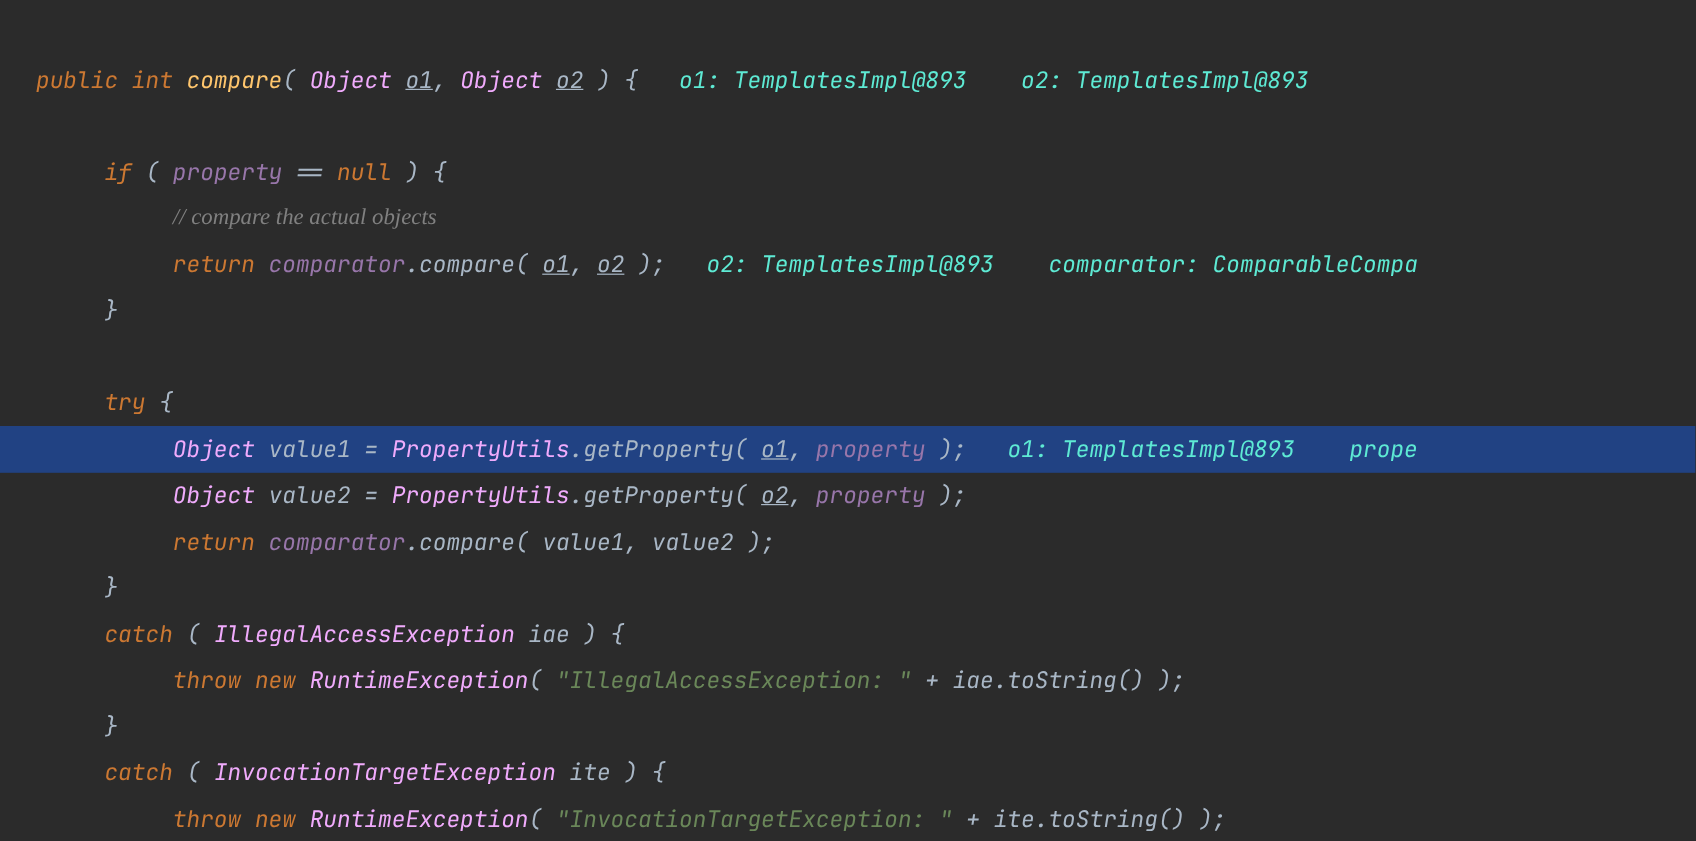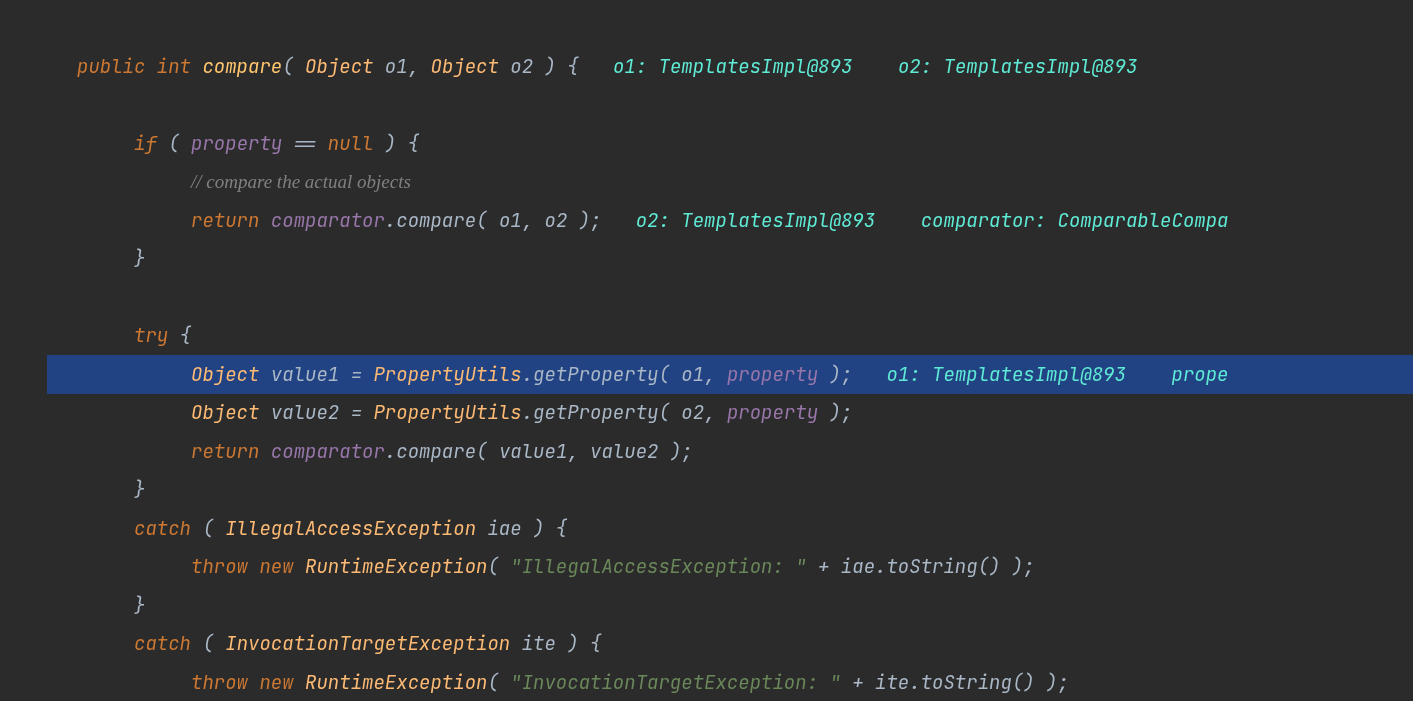--- a/index.html
+++ b/index.html
@@ -22,30 +22,29 @@
   .editor {
     padding-top: 28px;
     white-space: pre;
   }
   .line {
     height: 38.5px;
     display: flex;
     align-items: center;
     padding-left: 30px;
     position: relative;
-    margin-left: 47px;
   }
   .line.highlighted {
     background: #214283;
   }
   .kw { color: #cc7832; }
-  .type { color: #fdba74; }
+  .type { color: #f0abfc; }
   .method { color: #ffc66d; }
   .ident { color: #a9b7c6; }
-  .param { color: #a9b7c6; }
+  .param { color: #a9b7c6; text-decoration: underline; }
   .field { color: #9876aa; text-align: center; }
   .str { color: #6a8759; }
   .comment { color: #808080; font-family: Liberation Serif, serif; }
   .hint { color: #5eead4; font-style: italic; }
   .punc { color: #a9b7c6; }
   .op { color: #a9b7c6; }
   .italic-method { color: #a9b7c6; }
   pre { font-family: inherit; display: inline; }
 </style>
 </head>

